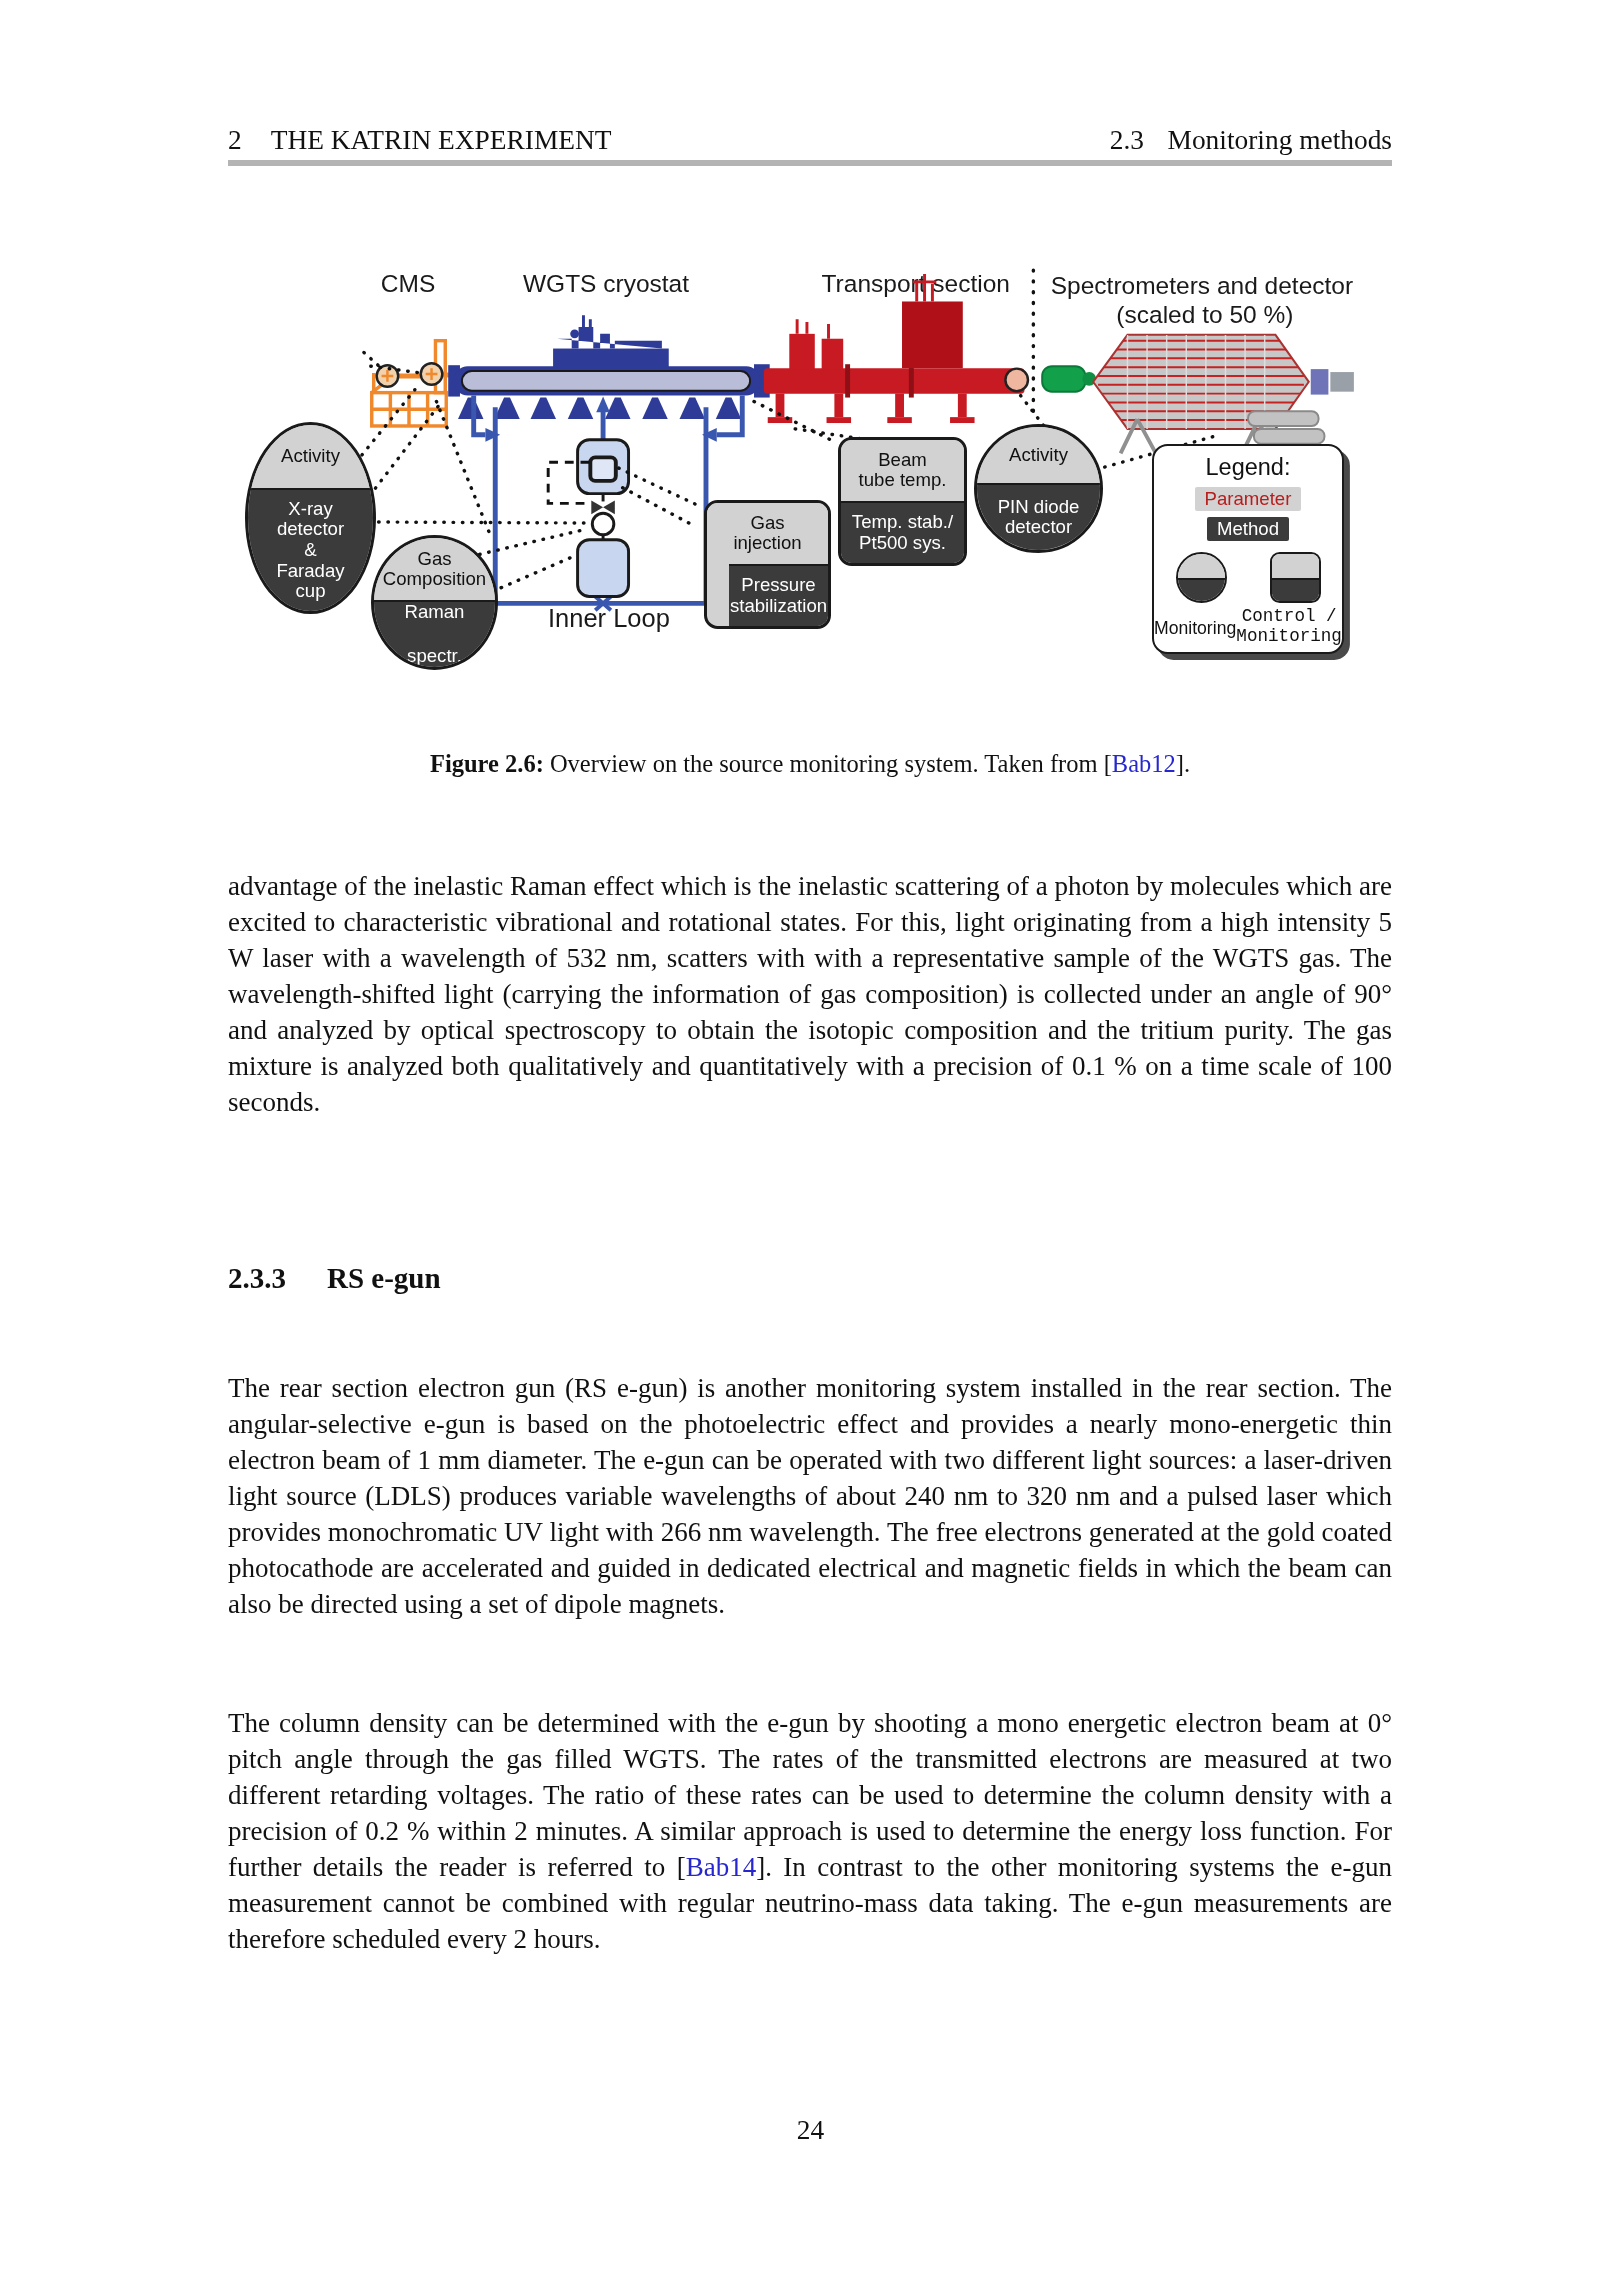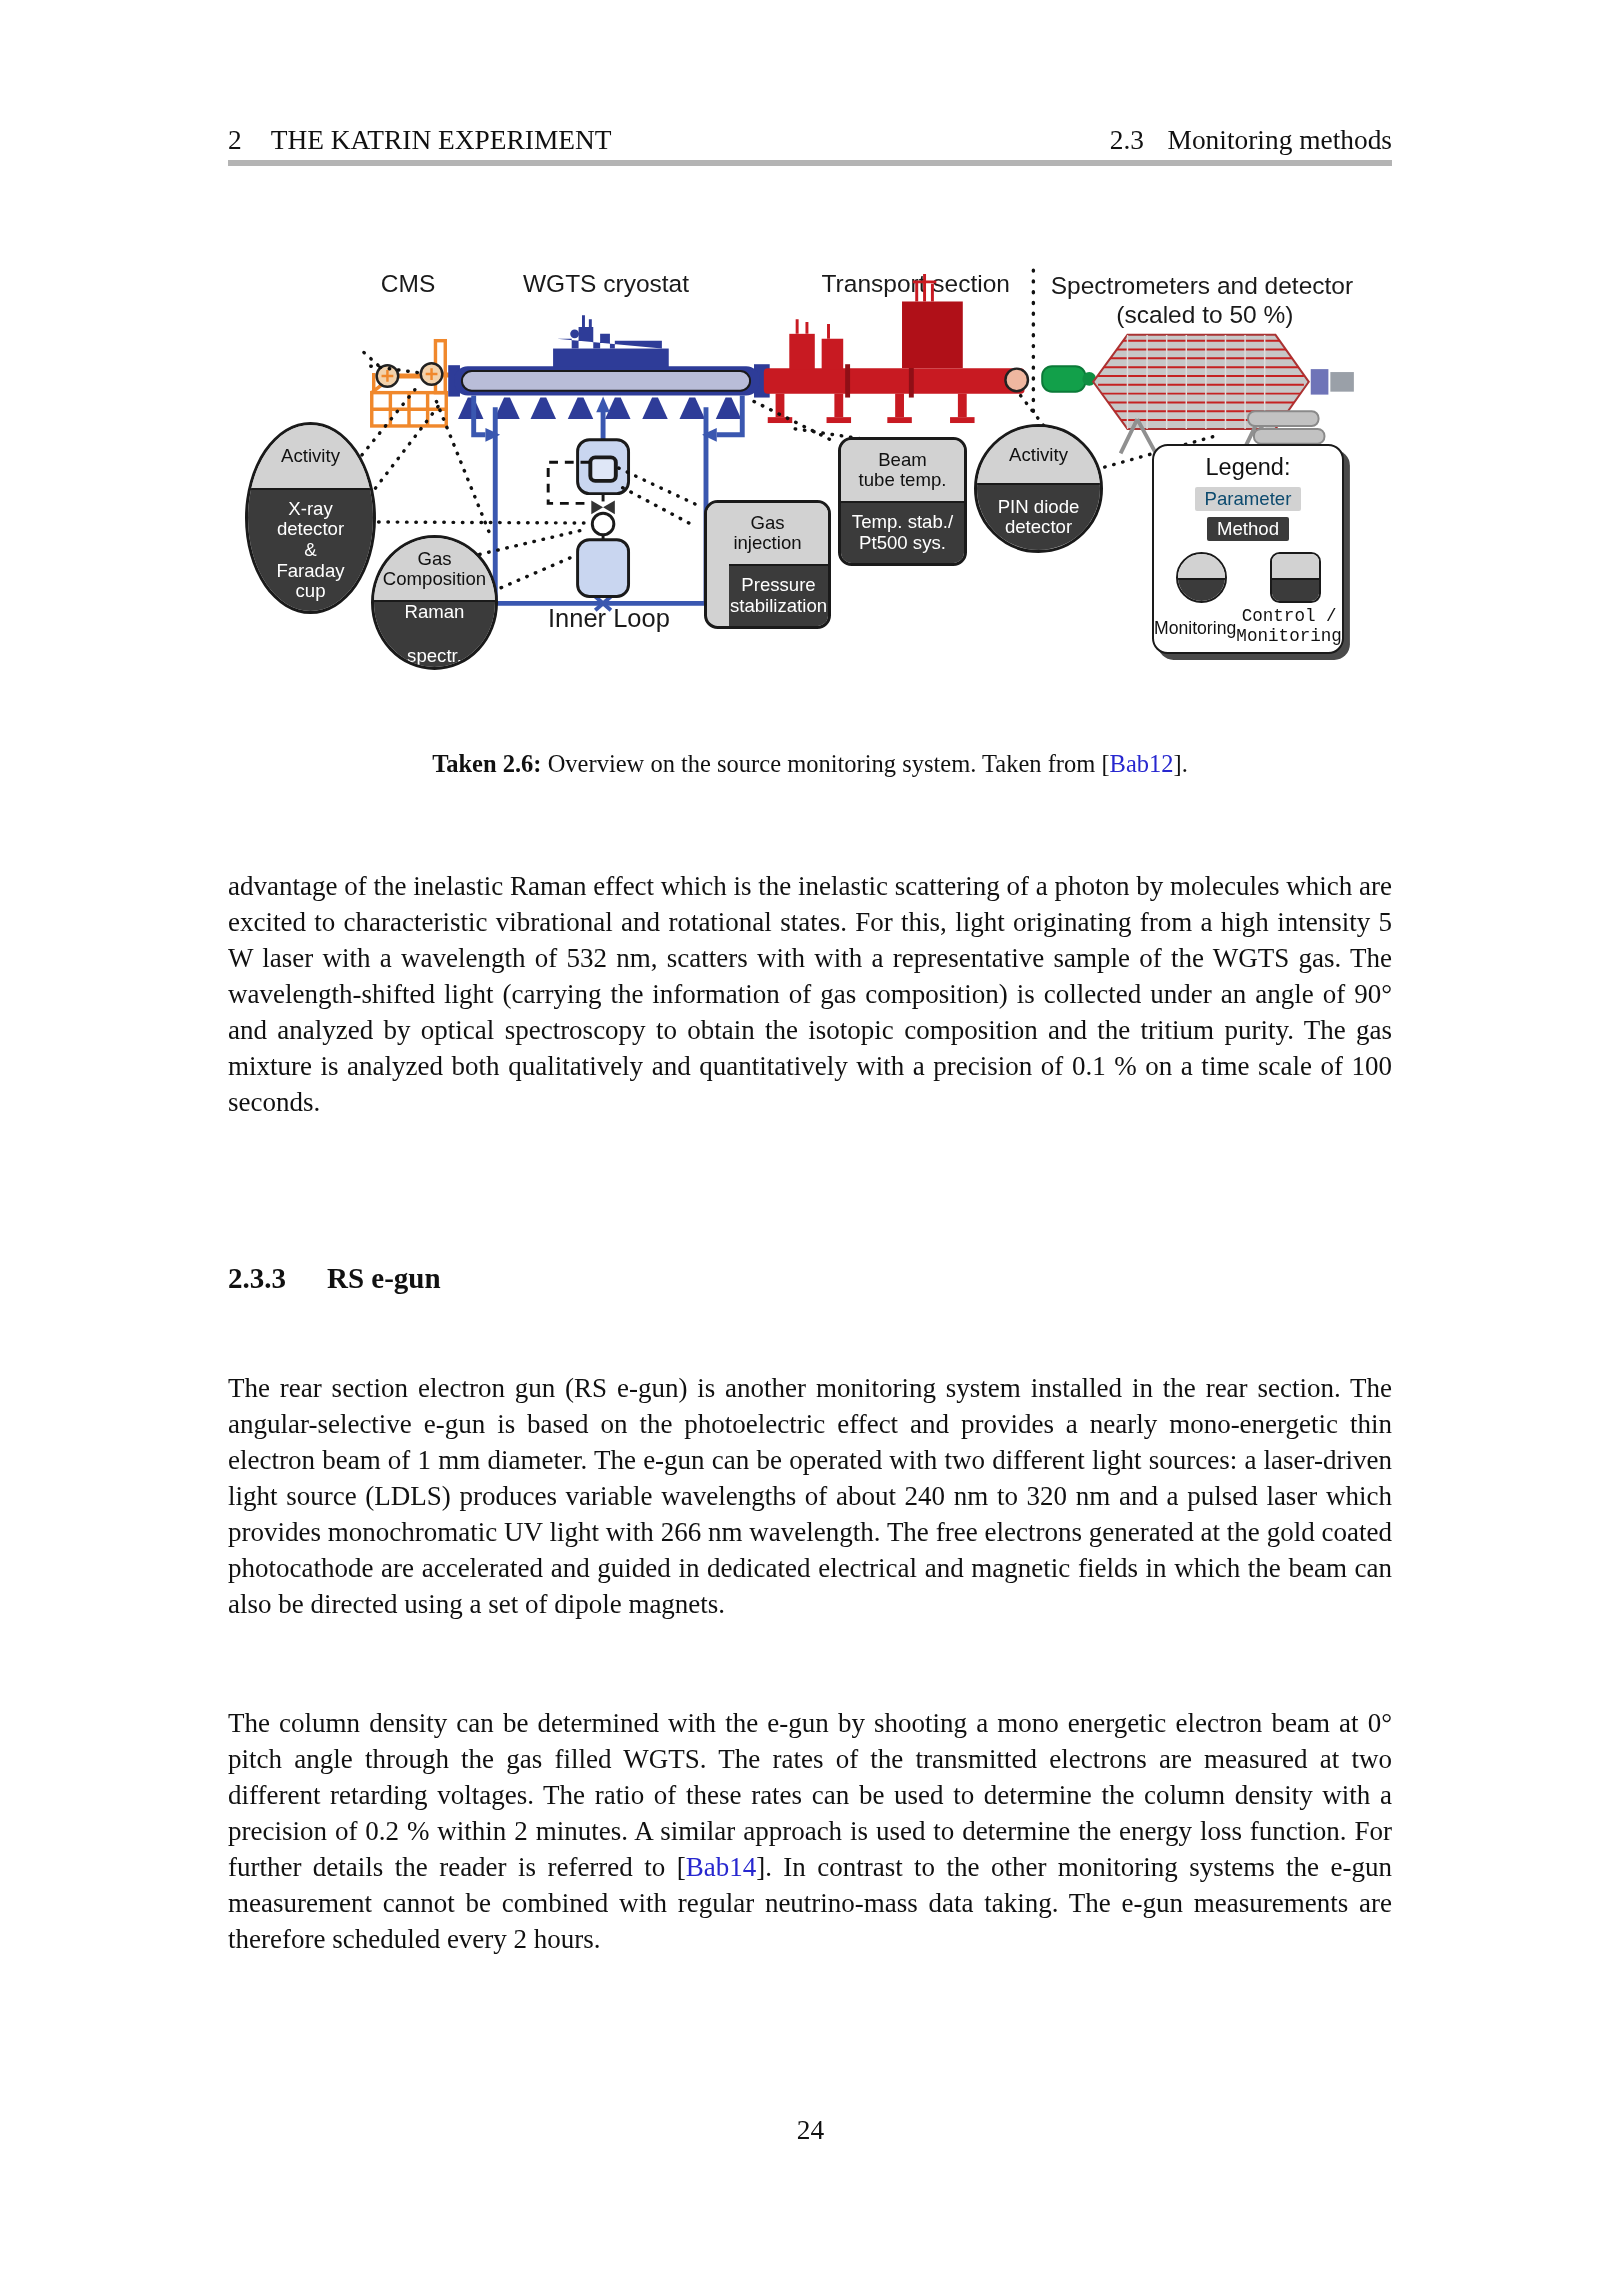--- a/index.html
+++ b/index.html
@@ -26,21 +26,21 @@
         font-size:18.6px;line-height:20.6px;text-align:center;}
   .half.param{background:#d2d2d2;color:#111;}
   .half.method{background:#3b3b3b;color:#ffffff;border-top:2px solid #1a1a1a;}
 
   
   #legend{position:absolute;left:990px;top:272px;width:192px;height:210px;background:#fff;
           border:2.9px solid #1a1a1a;border-radius:15.7px;box-shadow:5.9px 5.9px 0 #4a4a4a;
           display:flex;flex-direction:column;align-items:center;box-sizing:border-box;padding-top:7.8px;}
   #legend .ltitle{font-size:23.5px;color:#111;}
   .chip{font-size:18.6px;padding:1px 9.8px;margin-top:5.9px;border-radius:2px;}
-  .chip.param{background:#d2d2d2;color:#0c4a6e;}
+  .chip.param{background:#d2d2d2;color:#b91c1c;}
   .chip.method{background:#3b3b3b;color:#fff;}
   #legend .icons{display:flex;width:100%;justify-content:space-around;margin-top:11.8px;}
   .licon{width:51px;height:51px;border:2.9px solid #1a1a1a;overflow:hidden;box-sizing:border-box;}
   .licon.circle{border-radius:50%;}
   .licon.square{border-radius:9.8px;}
   .licon .t{height:50%;background:#d2d2d2;}
   .licon .b{height:50%;background:#3b3b3b;border-top:2px solid #1a1a1a;}
   #legend .labels{display:flex;width:100%;justify-content:space-around;margin-top:3.9px;font-size:17.6px;line-height:19.6px;color:#111;}
   #legend .labels .l1{margin-top:11.8px;}
   #legend .labels .l2{text-align:center;font-family:Liberation Mono, monospace;}
@@ -282,21 +282,21 @@
         <div class="l1">Monitoring</div>
         <div class="l2">
           <div>Control /</div>
           <div>Monitoring</div>
         </div>
       </div>
     </div>
   </div>
 
   <div id="caption">
-    <b>Taken 2.6:</b><span> Overview on the source monitoring system. Taken from [</span><a class="reflink">Bab12</a><span>].</span>
+    <b>Figure 2.6:</b><span> Overview on the source monitoring system. Taken from [</span><a class="reflink">Bab12</a><span>].</span>
   </div>
 
   <div class="para" id="p1">advantage of the inelastic Raman effect which is the inelastic scattering of a photon by molecules which are excited to characteristic vibrational and rotational states. For this, light originating from a high intensity 5 W laser with a wavelength of 532 nm, scatters with with a representative sample of the WGTS gas. The wavelength-shifted light (carrying the information of gas composition) is collected under an angle of 90° and analyzed by optical spectroscopy to obtain the isotopic composition and the tritium purity. The gas mixture is analyzed both qualitatively and quantitatively with a precision of 0.1 % on a time scale of 100 seconds.</div>
 
   <div id="heading">
     <span class="hnum">2.3.3</span><span>RS e-gun</span>
   </div>
 
   <div class="para" id="p2">The rear section electron gun (RS e-gun) is another monitoring system installed in the rear section. The angular-selective e-gun is based on the photoelectric effect and provides a nearly mono-energetic thin electron beam of 1 mm diameter. The e-gun can be operated with two different light sources: a laser-driven light source (LDLS) produces variable wavelengths of about 240 nm to 320 nm and a pulsed laser which provides monochromatic UV light with 266 nm wavelength. The free electrons generated at the gold coated photocathode are accelerated and guided in dedicated electrical and magnetic fields in which the beam can also be directed using a set of dipole magnets.</div>
 

